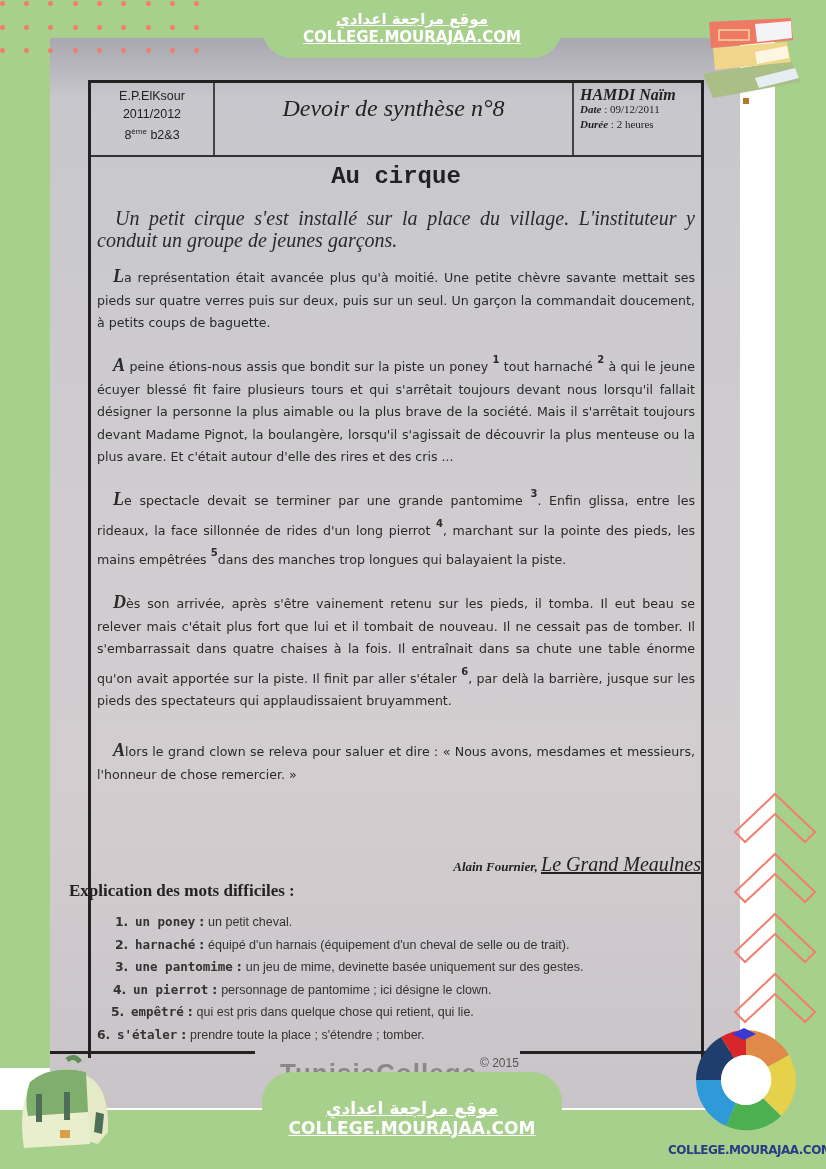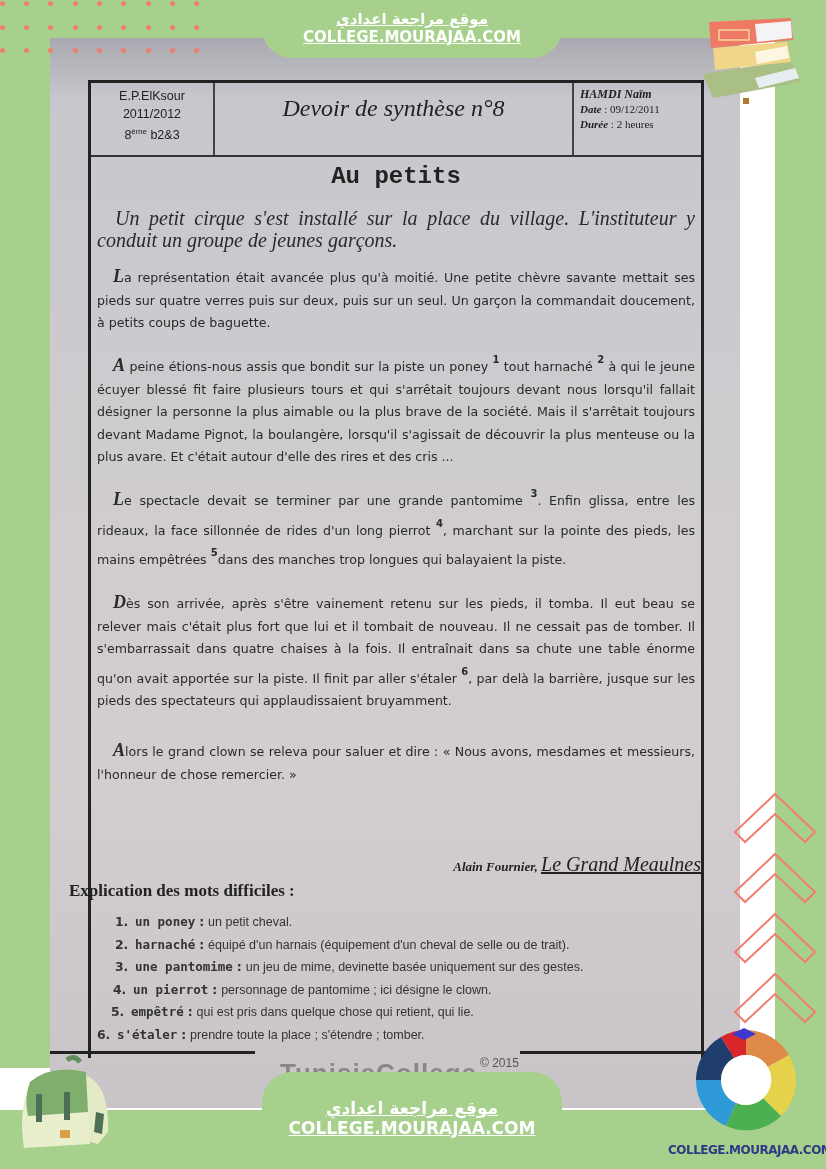--- a/index.html
+++ b/index.html
@@ -57,27 +57,27 @@
   <div class="photo-shadow"></div>
   <div class="sheet">
     <div class="head-box">
       <div class="hb-left">
         <div>E.P.ElKsour</div>
         <div>2011/2012</div>
         <div><span>8</span><sup style="font-size:8px">ème</sup> <span>b2&amp;3</span></div>
       </div>
       <div class="hb-mid">Devoir de synthèse n°8</div>
       <div class="hb-right">
-        <div style="font-style:italic;font-weight:bold;font-size:12px">HAMDI Naïm</div>
+        <div style="font-style:italic;font-weight:bold;font-size:16px">HAMDI Naïm</div>
         <div><b>Date</b> <span>: 09/12/2011</span></div>
         <div><b>Durée</b> <span>: 2 heures</span></div>
       </div>
     </div>
 
-    <div class="title">Au petits</div>
+    <div class="title">Au cirque</div>
 
     <div class="para italic" style="top:124px;text-indent:18px">Un petit cirque s'est installé sur la place du village. L'instituteur y conduit un groupe de jeunes garçons.</div>
 
     <div class="para" style="top:182px"><span class="drop">L</span><span>a représentation était avancée plus qu'à moitié. Une petite chèvre savante mettait ses pieds sur quatre verres puis sur deux, puis sur un seul. Un garçon la commandait doucement, à petits coups de baguette.</span></div>
 
     <div class="para" style="top:266px"><span class="drop">A</span><span> peine étions-nous assis que bondit sur la piste un poney </span><sup>1</sup><span> tout harnaché </span><sup>2</sup><span> à qui le jeune écuyer blessé fit faire plusieurs tours et qui s'arrêtait toujours devant nous lorsqu'il fallait désigner la personne la plus aimable ou la plus brave de la société. Mais il s'arrêtait toujours devant Madame Pignot, la boulangère, lorsqu'il s'agissait de découvrir la plus menteuse ou la plus avare. Et c'était autour d'elle des rires et des cris ...</span></div>
 
     <div class="para" style="top:400px"><span class="drop">L</span><span>e spectacle devait se terminer par une grande pantomime </span><sup>3</sup><span>. Enfin glissa, entre les rideaux, la face sillonnée de rides d'un long pierrot </span><sup>4</sup><span>, marchant sur la pointe des pieds, les mains empêtrées </span><sup>5</sup><span>dans des manches trop longues qui balayaient la piste.</span></div>
 
     <div class="para" style="top:508px"><span class="drop">D</span><span>ès son arrivée, après s'être vainement retenu sur les pieds, il tomba. Il eut beau se relever mais c'était plus fort que lui et il tombait de nouveau. Il ne cessait pas de tomber. Il s'embarrassait dans quatre chaises à la fois. Il entraînait dans sa chute une table énorme qu'on avait apportée sur la piste. Il finit par aller s'étaler </span><sup>6</sup><span>, par delà la barrière, jusque sur les pieds des spectateurs qui applaudissaient bruyamment.</span></div>

